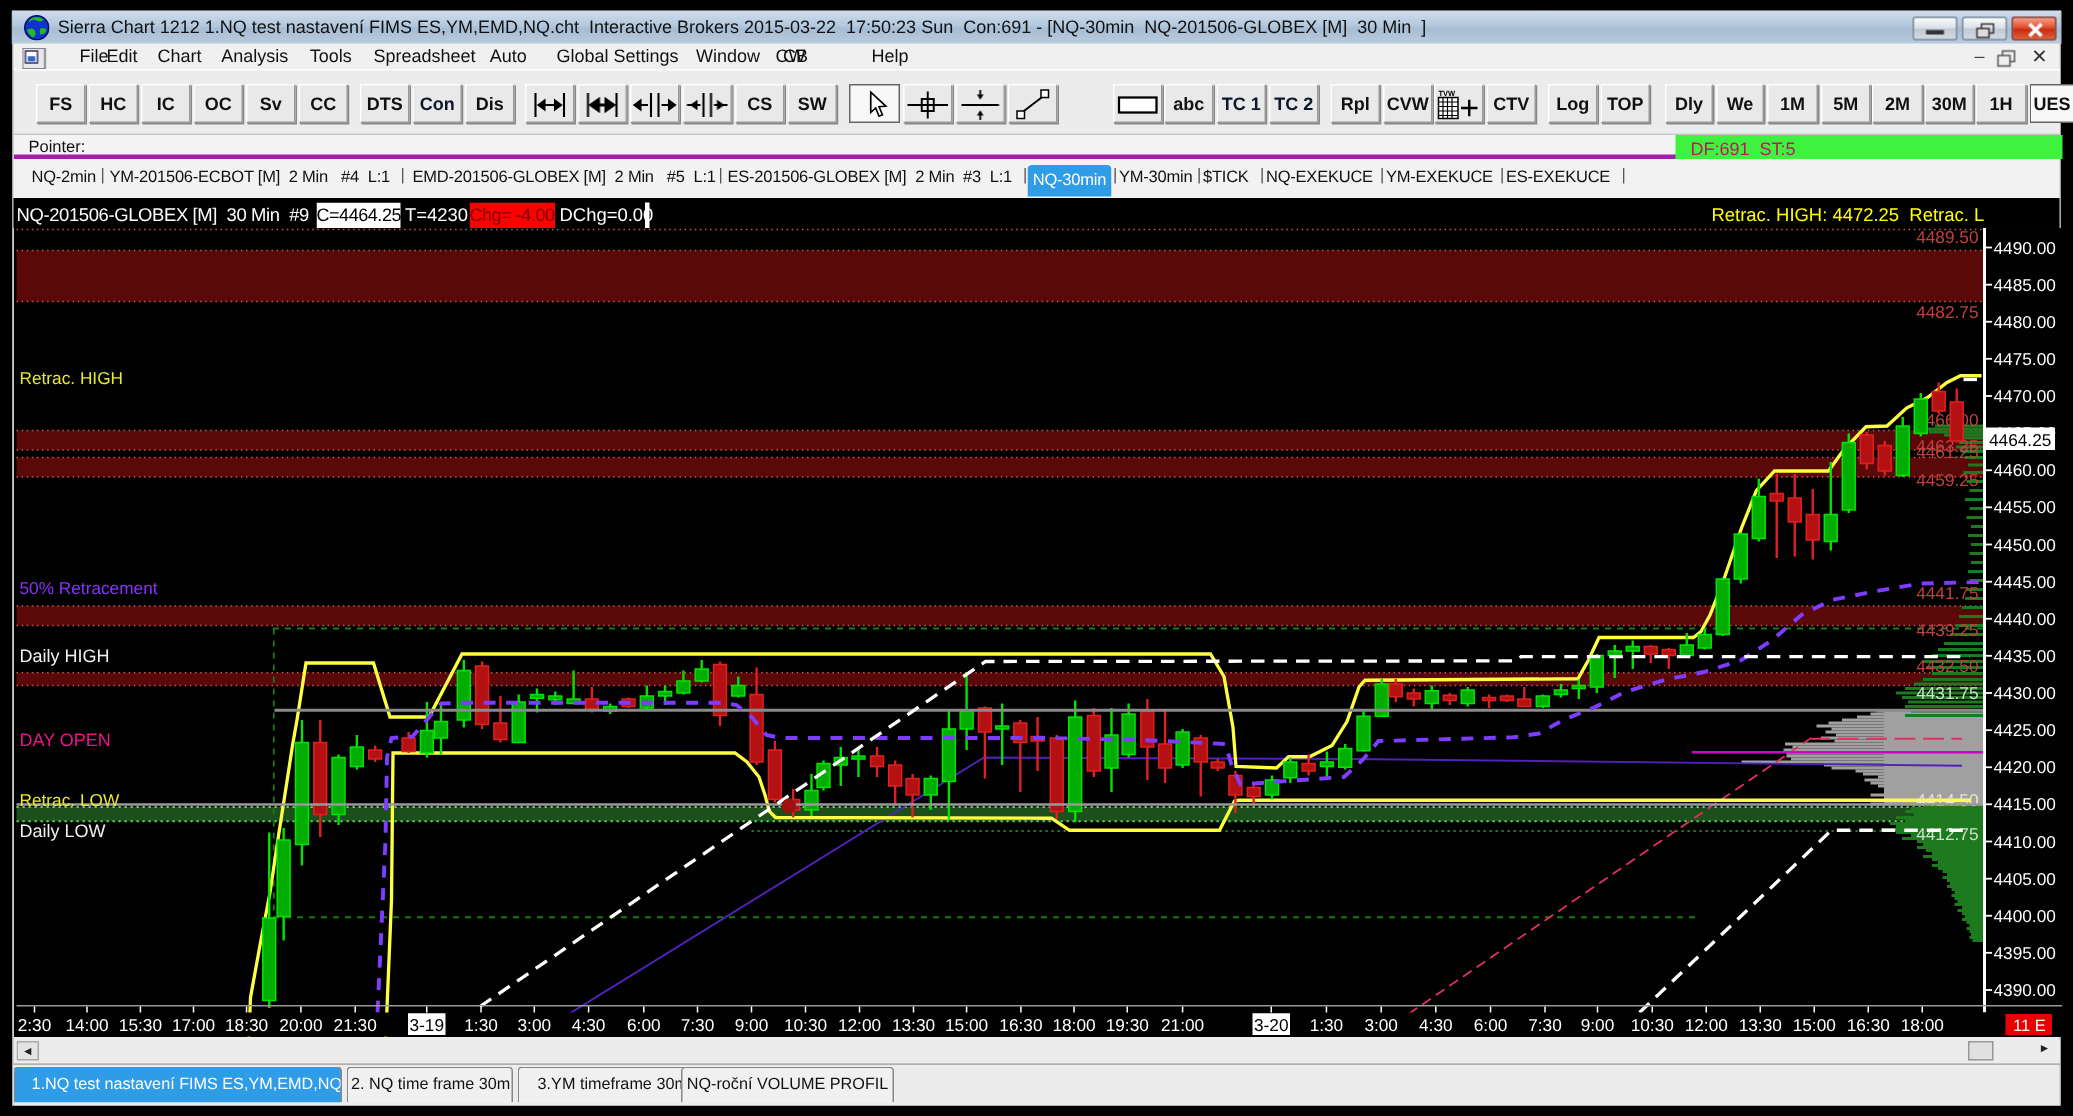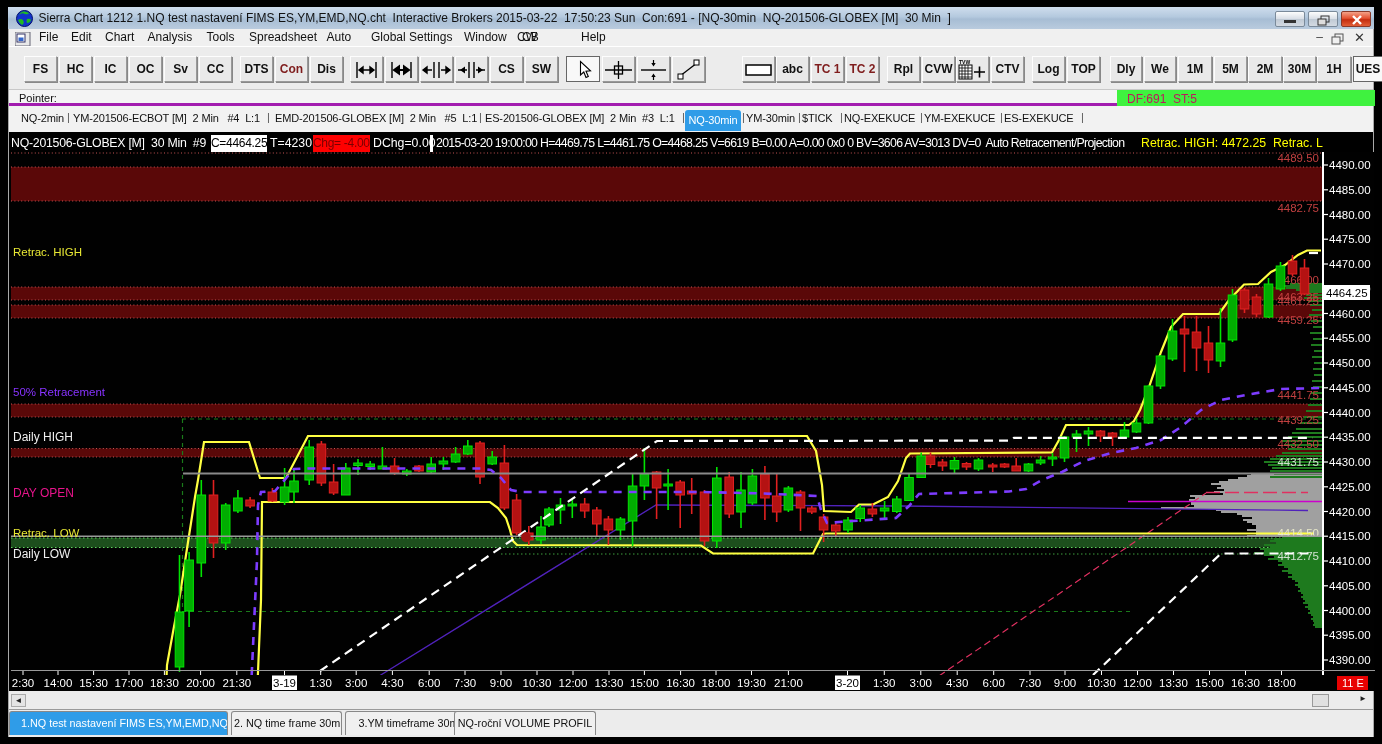--- a/index.html
+++ b/index.html
@@ -8,21 +8,21 @@
 .title{transform:translateZ(0);position:absolute;left:-1.5px;top:0;width:1366px;height:22px;background:linear-gradient(#cfdded,#b4c9de 45%,#a7bdd4 55%,#b9cbde);font-size:12px;color:#111;line-height:22px;white-space:nowrap}
 .tbtn{position:absolute;top:4px;height:16px;width:30px;border:1px solid #7a8a9a;border-radius:2px;background:linear-gradient(#fdfdfd,#d8dee6 50%,#bfc9d4 50%,#d3dae2)}
 .tbtn.close{background:linear-gradient(#f3a188,#e35030 45%,#c42e10 55%,#e25e37);border-color:#8a3a2a}
 
 .menu{transform:translateZ(0);position:absolute;left:0;top:22px;width:100%;height:17px;background:#f0f0f0;font-size:12px;color:#111}
 .menu span{position:absolute;top:1px;transform:translateZ(0)}
 .title span{transform:translateZ(0)}
 
 .toolbar{position:absolute;left:0;top:39px;width:100%;height:44px;background:#ececec;border-top:1px solid #fff;border-bottom:1px solid #c8c8c8}
 .tb{position:absolute;top:9px;height:26px;transform:translateZ(0);background:#e9e9e9;border:1px solid #999;border-top-color:#fdfdfd;border-left-color:#fdfdfd;box-shadow:1px 1px 0 #888;font-weight:bold;font-size:12px;color:#111;text-align:center;line-height:24px}
-.tb.gray{color:#7f1d1d}
+.tb.gray{color:#0f172a}
 .tb.sel{background:#f8f8f8;border:1px solid #666;box-shadow:none}
 
 .pbar{opacity:0.999;transform:translateZ(0);position:absolute;left:0;top:83px;width:100%;height:16px;background:#f4f4f4;border-bottom:3px solid #a21caf;font-size:11px;color:#111}
 .pgreen{transform:translateZ(0);position:absolute;right:0;top:0;height:16px;background:#3ff23f;color:#be185d;font-size:12px}
 
 .ctabs{transform:translateZ(0);position:absolute;left:0;top:99px;width:100%;height:26px;background:#f2f2f2;font-size:11px;letter-spacing:-0.15px;color:#111}
 .ctabs .sep{color:#555}
 .bluetab{transform:translateZ(0);position:absolute;background:#2f9ce8;color:#fff;border-radius:3px 3px 0 0;text-align:center}
 
 .ibar{transform:translateZ(0);position:absolute;left:0;top:125px;width:100%;height:20px;background:#000;color:#fff;font-size:12.3px;white-space:nowrap}
@@ -48,21 +48,21 @@
       </div>
   <div class="tbtn" style="right:36px"><svg width="30" height="16">
           <rect x="12" y="4" width="8" height="6" fill="none" stroke="#333"></rect>
           <rect x="9" y="7" width="8" height="6" fill="#ddd" stroke="#333"></rect>
         </svg></div>
   <div class="tbtn close" style="right:3px"><svg width="30" height="16">
           <path d="M11 4 L19 12 M19 4 L11 12" stroke="#fff" stroke-width="2.4"></path>
         </svg></div>
  </div>
  <div class="menu">
-      <span style="left:30px">File</span>
+      <span style="left:44px">File</span>
       <span style="left:62px">Edit</span>
       <span style="left:96px">Chart</span>
       <span style="left:138.5px">Analysis</span>
       <span style="left:197.5px">Tools</span>
       <span style="left:240px">Spreadsheet</span>
       <span style="left:317.5px">Auto</span>
       <span style="left:362px">Global Settings</span>
       <span style="left:455px">Window</span>
       <span style="left:513px">CB</span>
       <span style="left:508px">CW</span>
@@ -176,21 +176,20 @@
       <span class="abs sep" style="left:1072px;top:5px">|</span>
       <div class="bluetab" style="left:676px;top:4px;width:56px;height:21px;line-height:21px;font-size:11px">NQ-30min</div>
     </div>
  <div class="ibar">
       <span class="abs" style="left:2px;top:4px;letter-spacing:-0.25px">NQ-201506-GLOBEX [M]&nbsp; 30 Min&nbsp; #9</span>
       <div class="abs" style="left:202px;top:3px;width:56px;height:17px;background:#fff;color:#000;padding-top:1px;font-size:12px;letter-spacing:-0.3px">C=4464.25</div>
       <span class="abs" style="left:261px;top:4px">T=4230</span>
       <div class="abs" style="left:304px;top:3px;width:57px;height:17px;background:#f00;color:#7a0000;padding-top:1px;font-size:12px;letter-spacing:-0.3px">Chg= -4.00</div>
       <span class="abs" style="left:364px;top:4px">DChg=0.00</span>
       <div class="abs" style="left:421px;top:3px;width:3px;height:17px;background:#fff"></div>
-      <span class="abs" style="left:427px;top:4px;letter-spacing:-0.68px" id="longseg">2015-03-20 19:00:00 H=4469.75 L=4461.75 O=4468.25 V=6619 B=0.00 A=0.00 0x0 0 BV=3606 AV=3013 DV=0&nbsp; Auto Retracement/Projection</span>
       <span class="abs" style="left:1132px;top:4px;color:#ffff00">Retrac. HIGH: 4472.25&nbsp; Retrac. L</span>
     </div>
  <svg class="abs" style="left:0px;top:145px" width="1366" height="539" viewBox="0 0 1366 539">
 <rect x="0" y="0" width="1366" height="539" fill="#000"></rect>
 <g transform="translate(-8,-152)">
 <rect x="10" y="167" width="1311" height="34.0" fill="#5a0808"></rect>
 <line x1="10" y1="167" x2="1321" y2="167" stroke="#c65555" stroke-width="1" stroke-dasharray="1,2.4"></line>
 <line x1="10" y1="201" x2="1321" y2="201" stroke="#c65555" stroke-width="1" stroke-dasharray="1,2.4"></line>
 <rect x="10" y="287" width="1311" height="13.0" fill="#5a0808"></rect>
 <line x1="10" y1="287" x2="1321" y2="287" stroke="#c65555" stroke-width="1" stroke-dasharray="1,2.4"></line>

